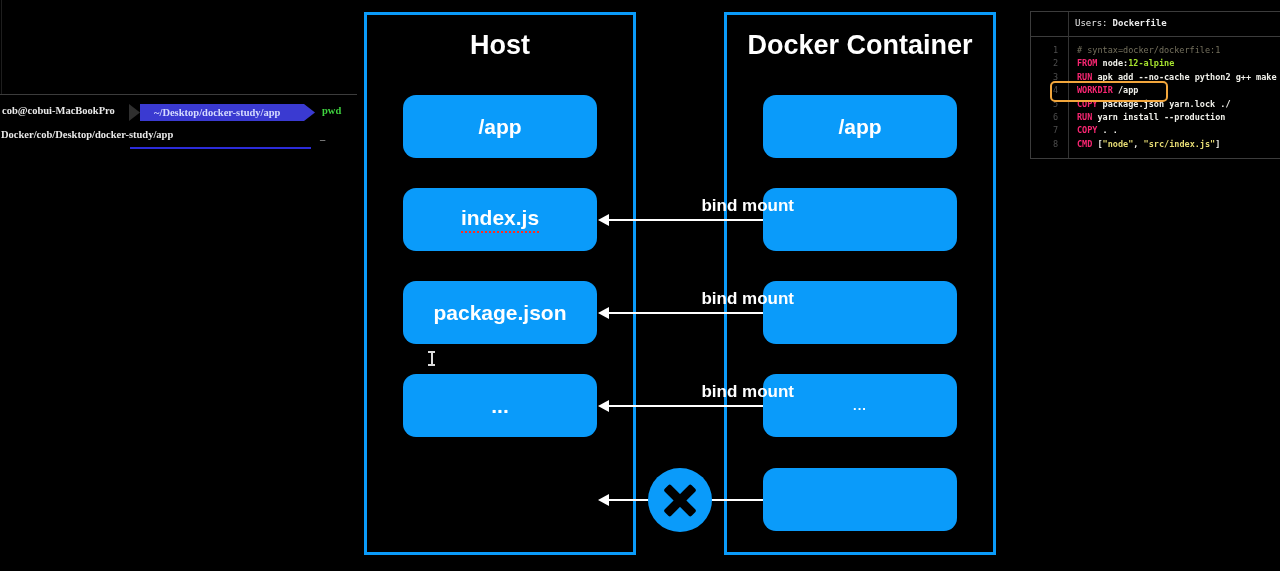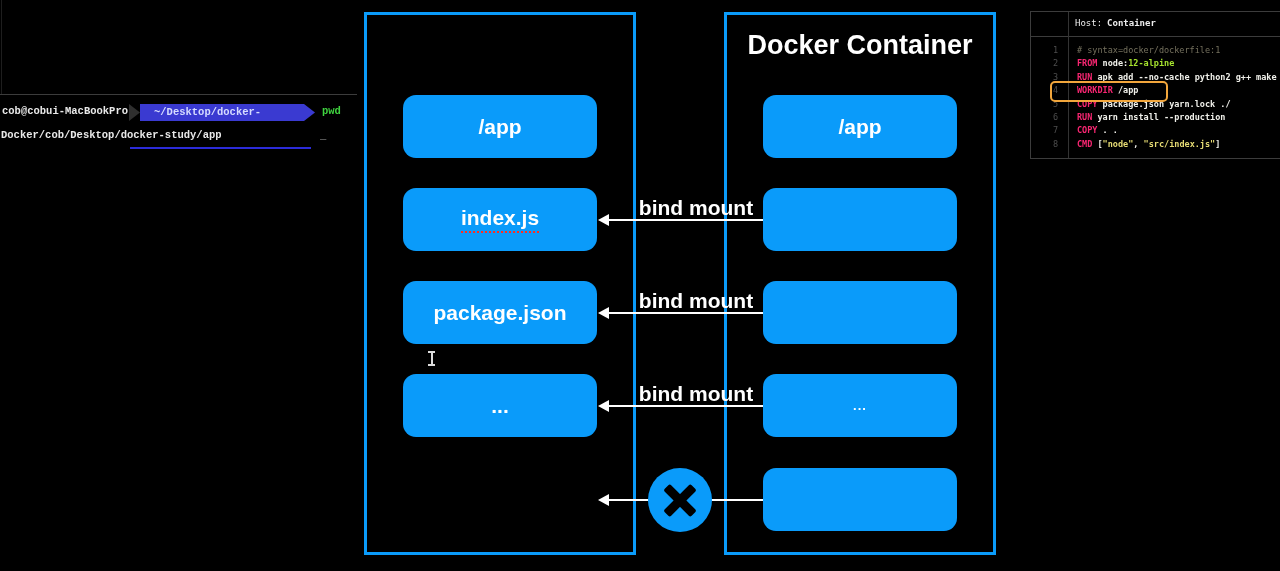--- a/index.html
+++ b/index.html
@@ -3,21 +3,21 @@
 <meta charset="utf-8">
 <style>
   html,body{margin:0;padding:0;background:#000;}
   #stage{position:relative;width:1280px;height:571px;background:#000;overflow:hidden;
          font-family:"Liberation Sans",sans-serif;}
 
   
   #terminal{position:absolute;left:0;top:0;width:360px;height:571px;}
   .term-sep{position:absolute;left:0;top:94px;width:357px;height:1px;background:#3c3c3c;}
   .term-edge{position:absolute;left:1px;top:0;width:1px;height:94px;background:#1e1e1e;}
-  .mono{font-family:Liberation Mono, monospace;}
+  .mono{font-family:Liberation Serif, serif;}
   .prompt-user{position:absolute;left:2px;top:105px;font-size:10.5px;font-weight:700;color:#e9e9e9;}
   .pl-seg{position:absolute;left:140px;top:104px;width:175px;height:17px;background:var(--pl-blue);
           clip-path:polygon(0 0,164px 0,100% 50%,164px 100%,0 100%);
           color:var(--pl-text);font-size:10.5px;font-weight:700;line-height:17px;
           padding-left:14px;box-sizing:border-box;}
   .pl-dark{position:absolute;left:129px;top:104px;width:11px;height:17px;background:#2f2f2f;
            clip-path:polygon(0 0,100% 50%,0 100%);}
   .prompt-cmd{position:absolute;left:322px;top:105px;font-size:10.5px;font-weight:700;color:var(--green);}
   .term-output{position:absolute;left:1px;top:129px;font-size:10.5px;font-weight:700;color:#e9e9e9;}
   .term-underline{position:absolute;left:130px;top:147px;width:181px;height:2px;background:var(--underline-blue);}
@@ -30,22 +30,22 @@
              font-weight:700;font-size:27px;z-index:2;}
   #host-title{left:364px;} #container-title{left:724px;}
   .node{position:absolute;width:194px;height:63px;background:var(--blue);border-radius:13px;
         display:flex;align-items:center;justify-content:center;color:#fff;font-weight:700;
         font-size:21px;z-index:2;}
   .node.small-text{font-size:13px;letter-spacing:1px;}
   .squiggle{border-bottom:2px dotted var(--squiggle);padding-bottom:1px;}
   .arrow-line{position:absolute;height:2px;background:#fff;z-index:4;}
   .arrow-head{position:absolute;width:0;height:0;border-top:6px solid transparent;
               border-bottom:6px solid transparent;border-right:11px solid #fff;z-index:4;}
-  .bind-label{position:absolute;left:598px;width:196px;text-align:center;color:#fff;
-              font-weight:700;font-size:21px;z-index:4;}
+  .bind-label{position:absolute;left:598px;width:196px;text-align:right;color:#fff;
+              font-weight:700;font-size:17px;z-index:4;}
   .x-circle{position:absolute;left:648px;top:468px;width:64px;height:64px;border-radius:50%;
             background:var(--blue);z-index:5;}
   .x-bar{position:absolute;left:13px;top:27.5px;width:38px;height:9px;background:#000;border-radius:2px;}
 
   
   .ibeam{position:absolute;left:427px;top:351px;width:9px;height:15px;z-index:8;
          filter:drop-shadow(0 0 1px #000);}
   .ibeam .v{position:absolute;left:3.5px;top:1px;width:2px;height:13px;background:#dcdcdc;}
   .ibeam .h{position:absolute;left:1px;width:7px;height:2px;background:#dcdcdc;}
   .ibeam .h.t{top:0;} .ibeam .h.b{bottom:0;}
@@ -84,37 +84,38 @@
       </div>
       <div class="pl-dark"></div>
       <span class="prompt-cmd mono">pwd</span>
     </div>
     <span class="term-output mono">Docker/cob/Desktop/docker-study/app</span>
     <div class="term-underline"></div>
     <span class="term-cursor mono">_</span>
   </div>
 
   <div class="outer-box" id="host-box"></div>
+  <div class="box-title" id="host-title">Host</div>
   <div class="outer-box" id="container-box"></div>
   <div class="box-title" id="container-title">Docker Container</div>
 
   <div class="ibeam">
     <div class="h t"></div>
       <div class="v"></div>
       <div class="h b"></div>
   </div>
 
   <div id="editor">
     <div class="ed-rule" style="top:11px"></div>
     <div class="ed-rule" style="top:36px"></div>
     <div class="ed-rule" style="top:158px"></div>
     <div class="ed-left"></div>
     <div class="ed-gutter"></div>
     <div class="ed-header">
-      <span>Host:</span><span class="fname">Container</span>
+      <span>Users:</span><span class="fname">Dockerfile</span>
     </div>
     <div id="code">
         <div class="code-line"><span class="lineno">1</span><span class="code-text"><span class="seg-comment"># syntax=docker/dockerfile:1</span></span></div>
         <div class="code-line"><span class="lineno">2</span><span class="code-text"><span class="seg-keyword">FROM</span><span class="seg-plain"> node:</span><span class="seg-value">12-alpine</span></span></div>
         <div class="code-line"><span class="lineno">3</span><span class="code-text"><span class="seg-keyword">RUN</span><span class="seg-plain"> apk add --no-cache python2 g++ make</span></span></div>
         <div class="code-line"><div class="hl-box"></div><span class="lineno">4</span><span class="code-text"><span class="seg-keyword">WORKDIR</span><span class="seg-plain"> /app</span></span></div>
         <div class="code-line"><span class="lineno">5</span><span class="code-text"><span class="seg-keyword">COPY</span><span class="seg-plain"> package.json yarn.lock ./</span></span></div>
         <div class="code-line"><span class="lineno">6</span><span class="code-text"><span class="seg-keyword">RUN</span><span class="seg-plain"> yarn install --production</span></span></div>
         <div class="code-line"><span class="lineno">7</span><span class="code-text"><span class="seg-keyword">COPY</span><span class="seg-plain"> . .</span></span></div>
         <div class="code-line"><span class="lineno">8</span><span class="code-text"><span class="seg-keyword">CMD</span><span class="seg-plain"> [</span><span class="seg-string">"node"</span><span class="seg-plain">, </span><span class="seg-string">"src/index.js"</span><span class="seg-plain">]</span></span></div>

